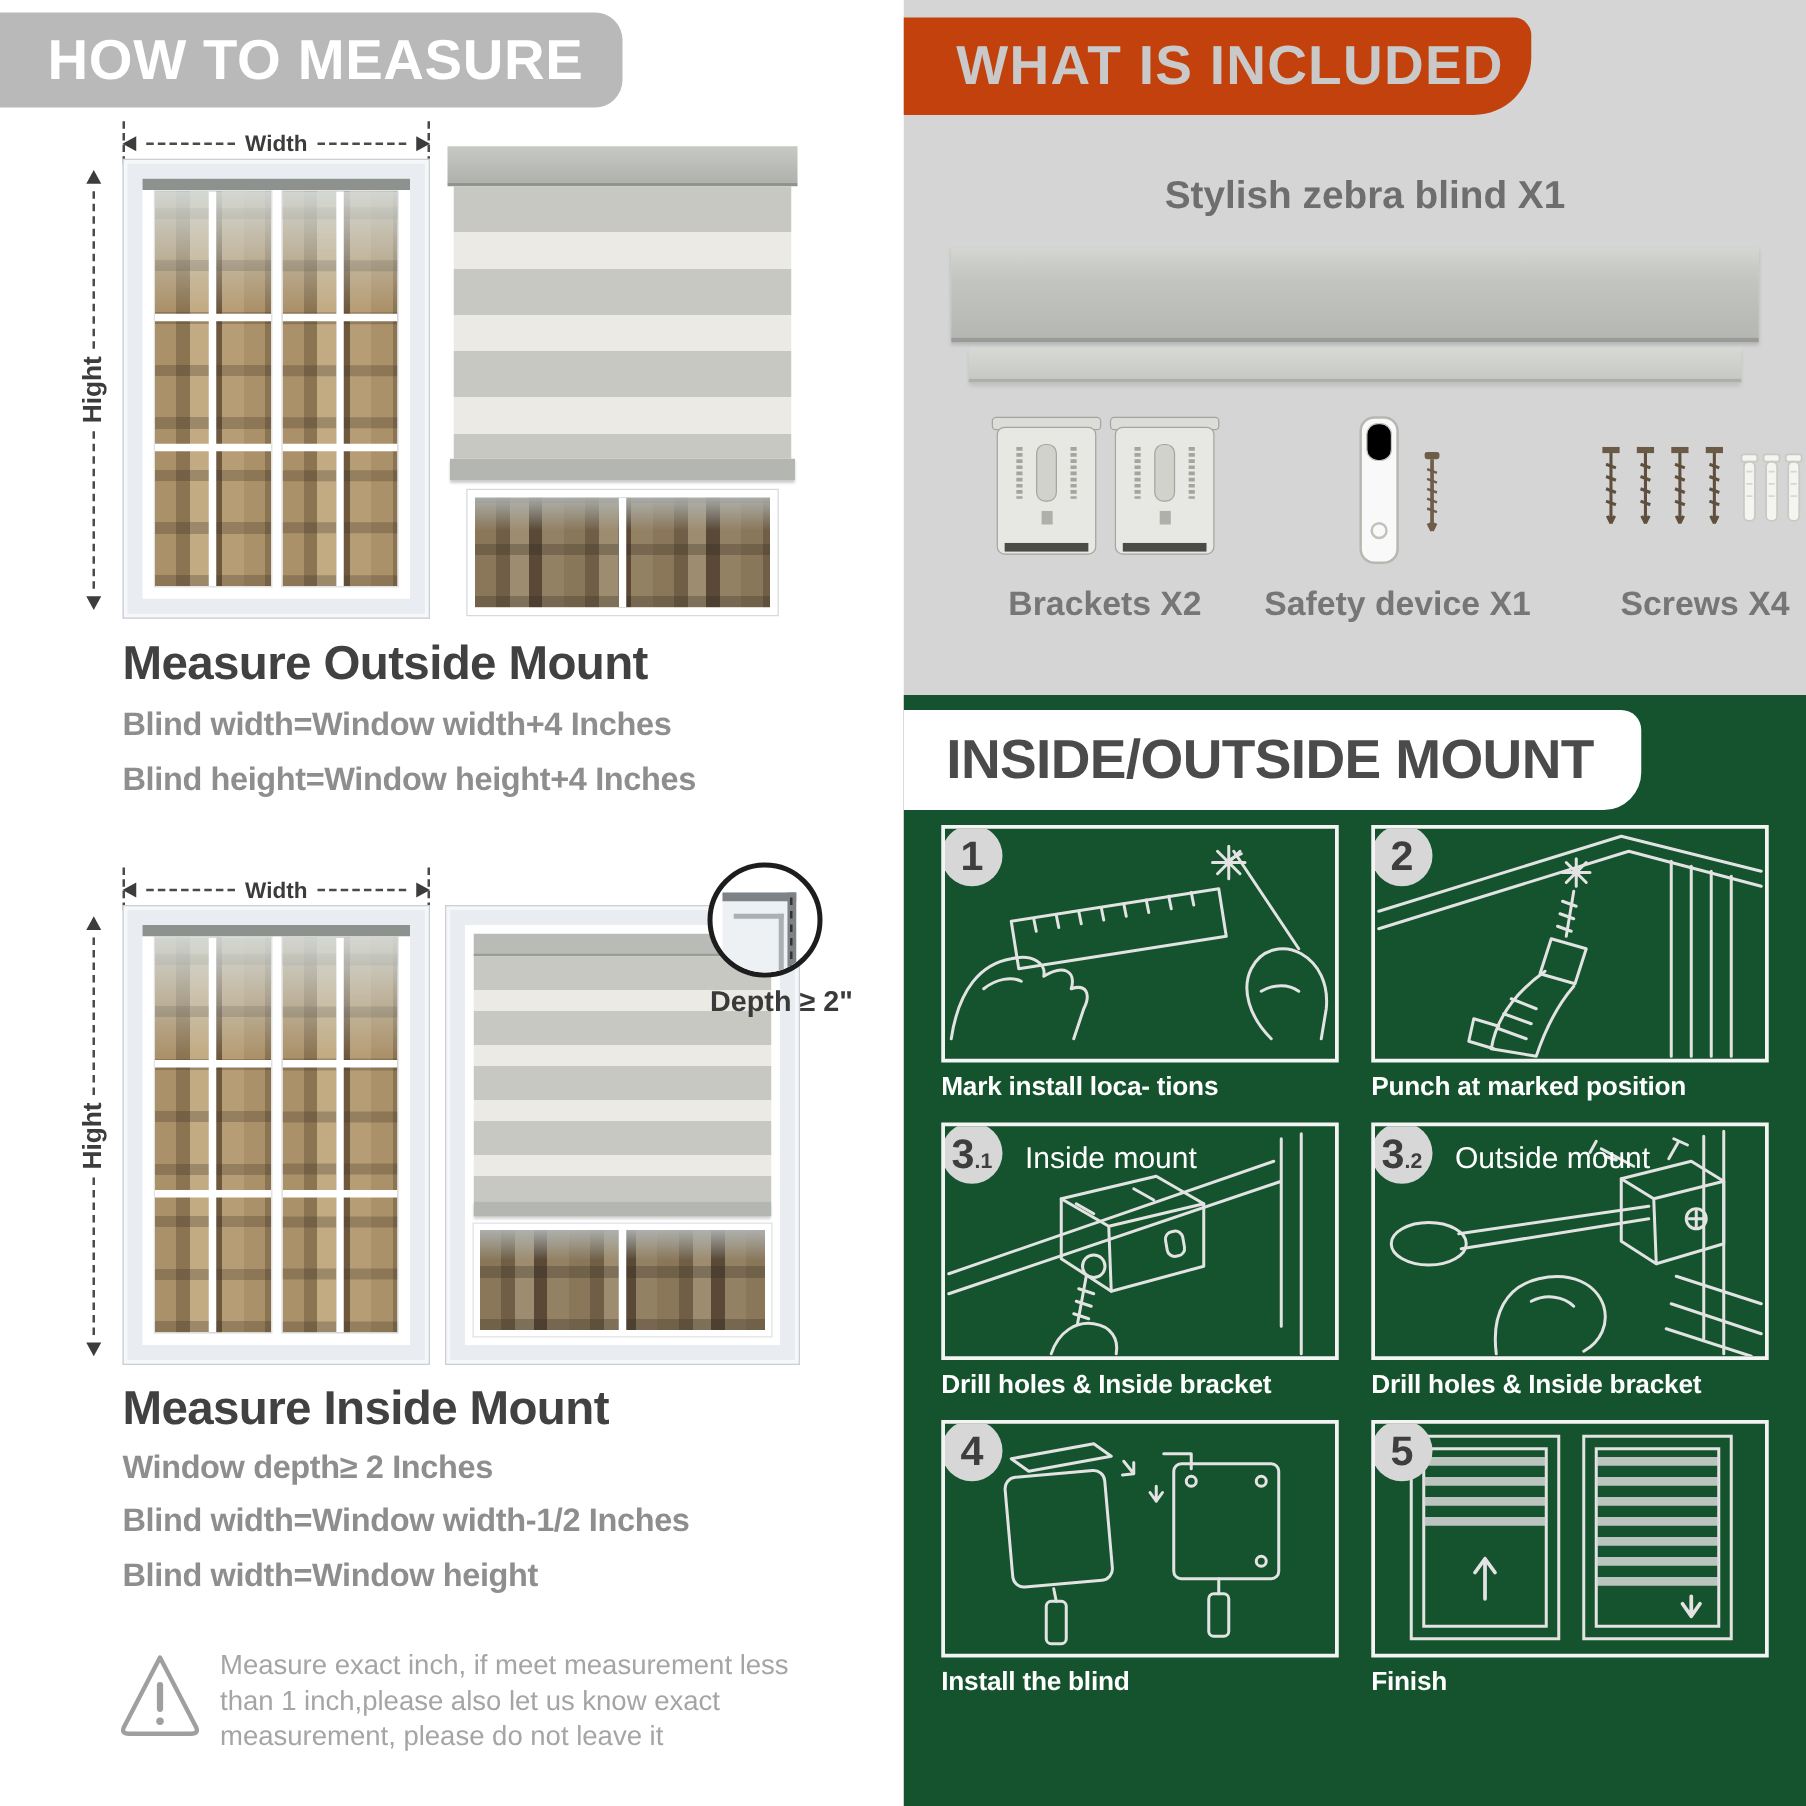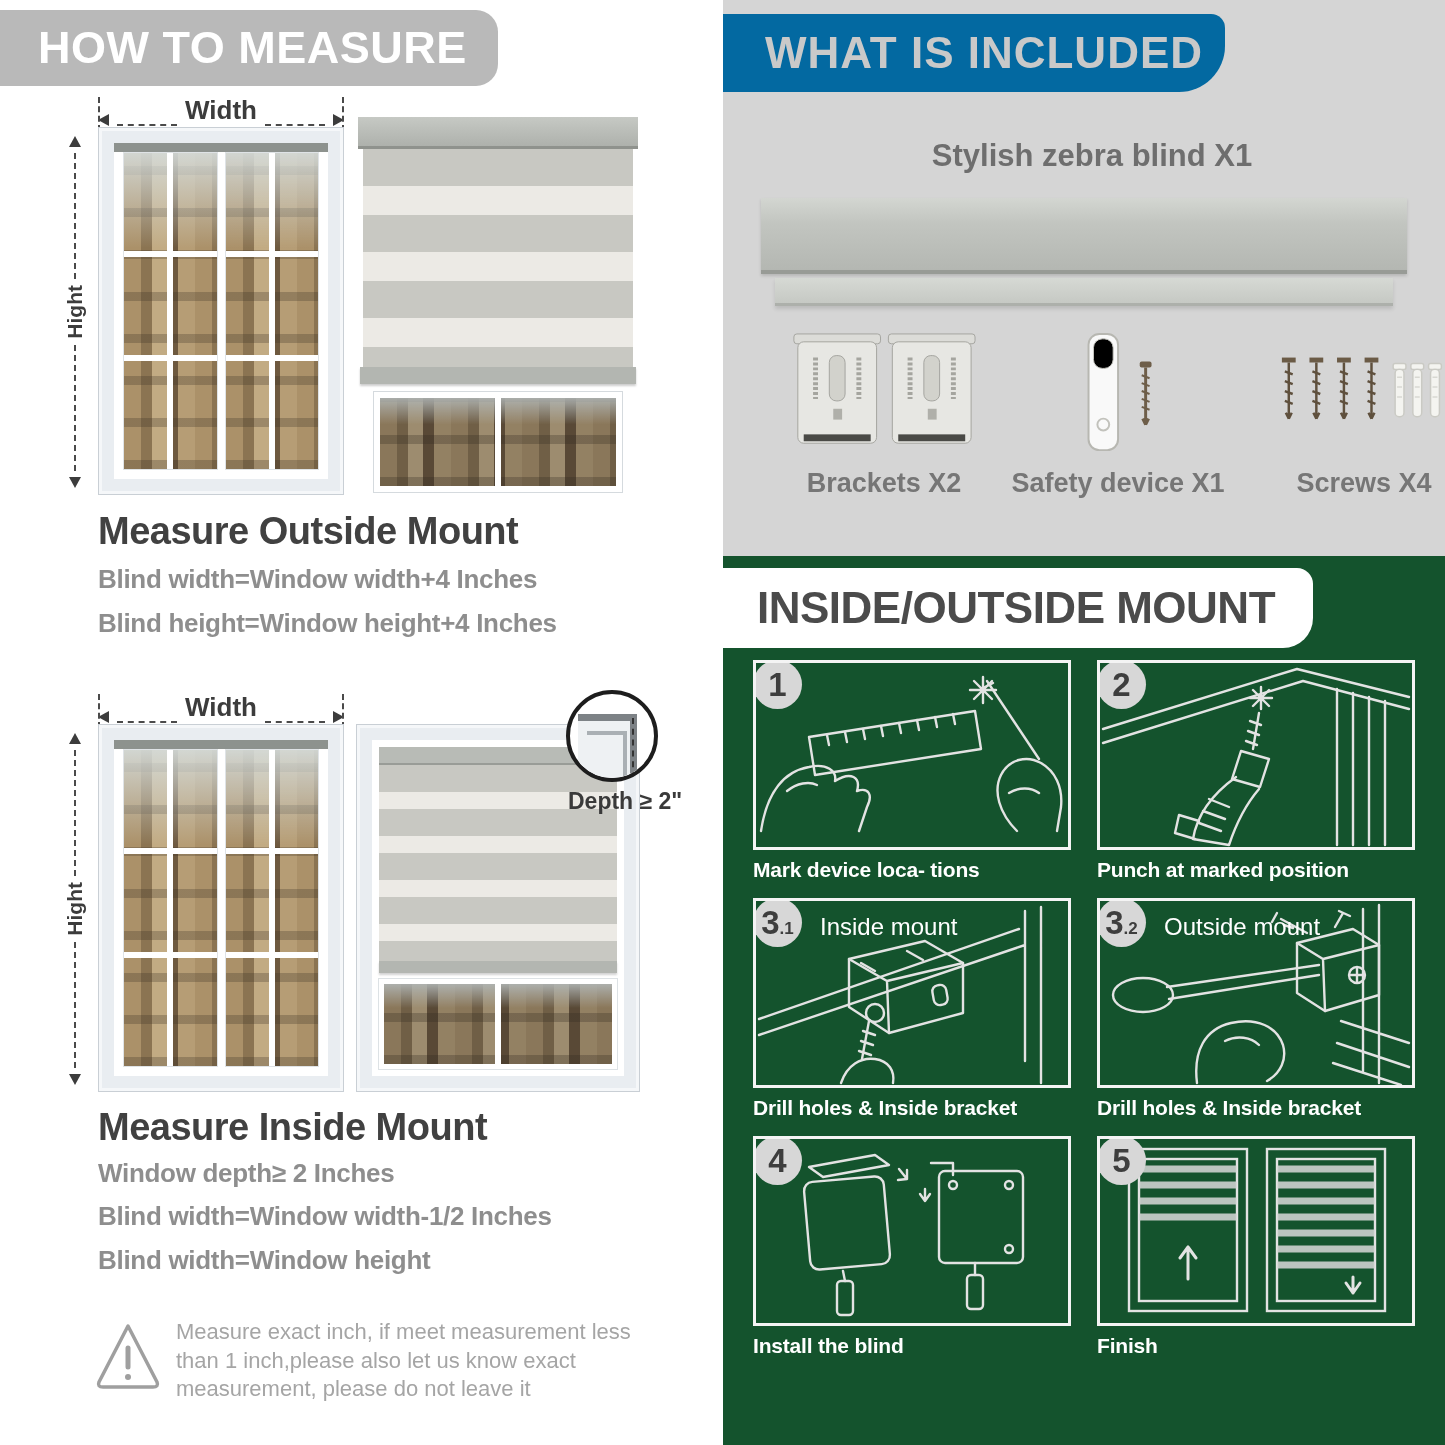--- a/index.html
+++ b/index.html
@@ -7,21 +7,21 @@
   .canvas{position:relative;width:1445px;height:1445px;background:#fff;overflow:hidden;
     font-family:"Liberation Sans",sans-serif;}
   .abs{position:absolute;}
 
   
   .banner-left{left:0;top:10px;width:498px;height:76px;background:#b9b9b9;
     border-radius:0 22px 22px 0;color:#fff;font-weight:700;font-size:45px;
     line-height:76px;padding-left:38px;letter-spacing:.5px;}
 
   
-  .warrow{display:flex;align-items:flex-end;gap:8px;color:#3c3c3c;font-weight:700;font-size:26px;height:22px;}
+  .warrow{display:flex;align-items:center;gap:8px;color:#3c3c3c;font-weight:700;font-size:18px;height:22px;}
   .warrow .ln{flex:1;border-top:2px dashed #4a4a4a;}
   .warrow .hd{width:0;height:0;border-top:6px solid transparent;border-bottom:6px solid transparent;}
   .warrow .hd.l{border-right:11px solid #3c3c3c;}
   .warrow .hd.r{border-left:11px solid #3c3c3c;}
   .warrow::before,.warrow::after{content:"";position:absolute;top:-7px;height:34px;border-left:2px dashed #4a4a4a;}
   .warrow::before{left:0;} .warrow::after{right:0;}
   .harrow{display:flex;flex-direction:column;align-items:center;gap:6px;width:26px;}
   .harrow .ln{flex:1;border-left:2px dashed #4a4a4a;}
   .harrow .hd{width:0;height:0;border-left:6px solid transparent;border-right:6px solid transparent;}
   .harrow .hd.u{border-bottom:11px solid #3c3c3c;}
@@ -62,21 +62,21 @@
   .d-inner{position:absolute;left:20%;top:44%;right:32%;bottom:-12%;border-top:4px solid #aab0b4;border-right:4px solid #aab0b4;}
   .d-dash{position:absolute;right:24%;top:28%;bottom:0;border-right:2px dashed #333;}
   .depth-lbl{font-weight:700;font-size:23px;color:#3a3a3a;}
 
   .h-measure{font-weight:700;font-size:38px;color:#414141;letter-spacing:-.5px;}
   .formula{font-weight:700;font-size:26px;color:#8e8e8e;letter-spacing:-.3px;}
   .warn-text{font-size:22px;color:#a5a5a5;line-height:1.3;width:478px;}
 
   
   .panel-top{left:723px;top:0;width:722px;height:556px;background:#d5d5d5;}
-  .wi-label{position:absolute;left:0;top:14px;width:502px;height:78px;background:#0369a1;
+  .wi-label{position:absolute;left:0;top:14px;width:502px;height:78px;background:#c2410c;
     border-radius:0 14px 46px 0;color:#c9c9c9;font-weight:700;font-size:44px;line-height:78px;
     padding-left:42px;letter-spacing:1px;}
   .blind-name{position:absolute;left:16px;right:0;top:138px;text-align:center;font-weight:700;font-size:31px;color:#6e6e6e;}
   .headrail{position:absolute;left:38px;top:198px;width:646px;height:76px;
     background:linear-gradient(180deg,#d3d6d1,#c2c5c0 35%,#b4b7b2);border-bottom:4px solid #989b96;box-shadow:0 2px 3px rgba(0,0,0,.15);}
   .headrail2{position:absolute;left:52px;top:278px;width:618px;height:28px;
     background:linear-gradient(180deg,#d6d9d4,#c6c9c4);border-bottom:3px solid #adb0ab;box-shadow:0 3px 4px rgba(0,0,0,.12);}
   .parts{position:absolute;left:16px;top:330px;width:100%;display:flex;}
   .part{display:flex;flex-direction:column;align-items:center;}
   .part svg{height:128px;}
@@ -324,21 +324,21 @@
               <path d="M30 128 C40 120 52 118 60 122"></path>
               <path d="M52 74 L218 48 L224 86 L58 112 Z"></path>
               <path d="M70 72 l2 10 M88 69 l2 10 M106 66 l2 10 M124 63 l2 10 M142 60 l2 10 M160 57 l2 10 M178 54 l2 10 M196 51 l2 10"></path>
               <path d="M238 30 L282 96 M230 18 l8 12 M224 26 l12 -6"></path>
               <path d="M226 14 v26 M213 27 h26 M217 18 l18 18 M235 18 l-18 18"></path>
               <path d="M260 168 C242 150 236 128 244 112 C252 96 270 92 284 100 C298 108 306 124 304 144 L300 168"></path>
               <path d="M252 130 C262 124 274 124 282 130"></path>
             </g>
           </svg>
         </div>
-        <figcaption>Mark device loca- tions</figcaption>
+        <figcaption>Mark install loca- tions</figcaption>
       </figure>
 
       <figure class="step">
         <div class="shot">
           <div class="badge">
               <span>2</span>
               <span class="sub"></span>
             </div>
           <div class="tag"></div>
           <svg class="art" viewBox="0 0 310 184">

